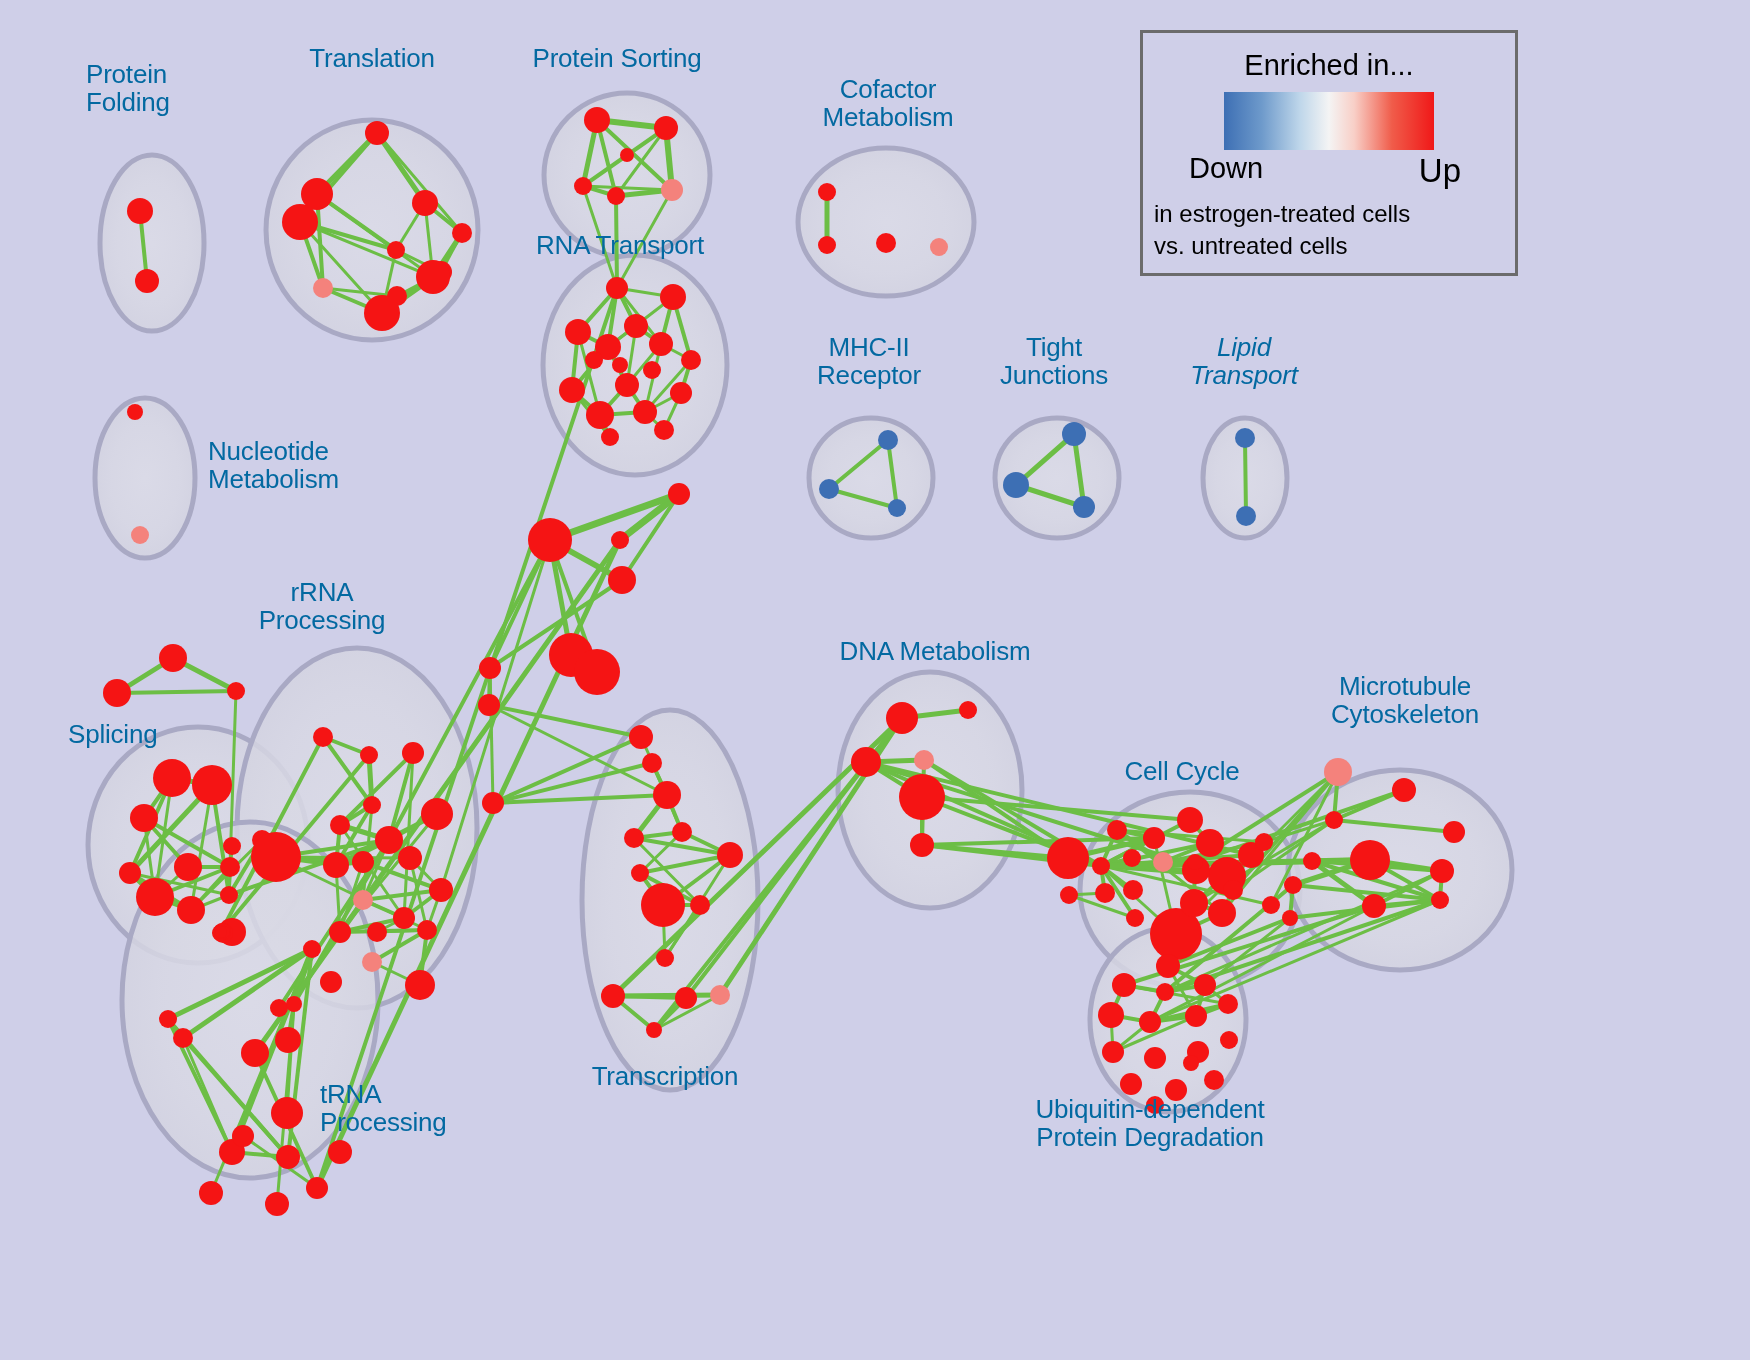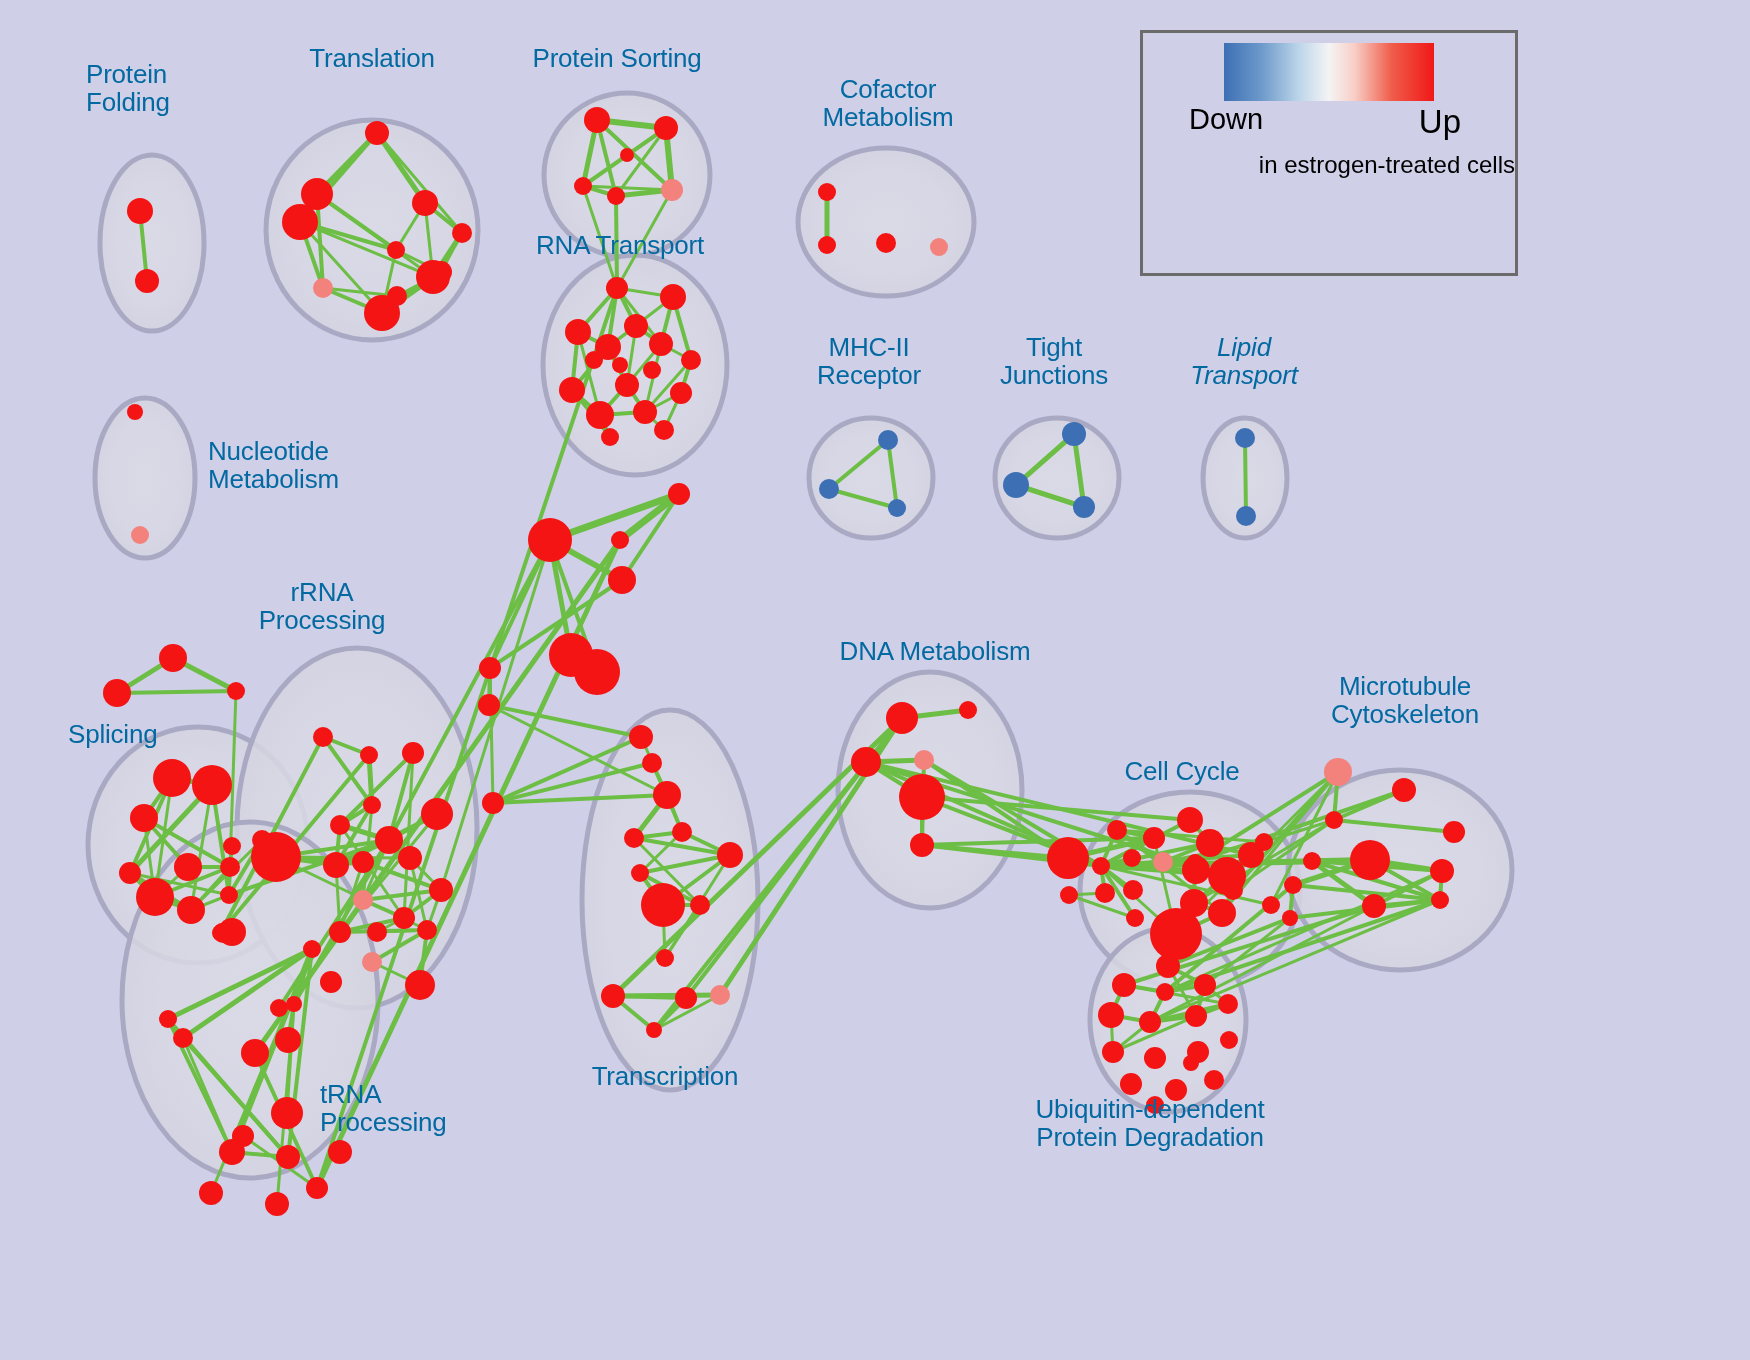--- a/index.html
+++ b/index.html
@@ -38,21 +38,21 @@
     width:210px;height:58px;
     background:linear-gradient(to right,#3d6fb4 0%,#6e9acb 18%,#bed6ea 36%,#f4f4f4 50%,#f8cfc7 62%,#f05c4a 80%,#f01818 100%);
   }
   #legend .lg-ends{
     position:relative;width:300px;margin:2px auto 12px auto;
     height:36px;
   }
   #legend .lg-down{position:absolute;left:10px;top:0;font-size:29px;}
   #legend .lg-up{position:absolute;right:18px;top:0;font-size:33px;}
   #legend .lg-sub{
-    text-align:right;font-size:24px;line-height:1.18;margin-top:4px;color:#000;
+    text-align:left;font-size:24px;line-height:1.18;margin-top:4px;color:#000;padding-left:11px;
   }
 </style>
 </head>
 <body>
 
 <div id="stage">
 
   <svg id="netsvg" viewBox="0 0 1750 1360" xmlns="http://www.w3.org/2000/svg">
     <defs>
       <radialGradient id="cgrad" cx="50%" cy="50%" r="50%">
@@ -595,21 +595,23 @@
       <div class="cluster-label cl-center" style="left: 322px; top: 578px;"><div>rRNA</div><div>Processing</div></div>
       <div class="cluster-label cl-left" style="left: 320px; top: 1080px;"><div>tRNA</div><div>Processing</div></div>
       <div class="cluster-label cl-center" style="left: 665px; top: 1062px;"><div>Transcription</div></div>
       <div class="cluster-label cl-center" style="left: 935px; top: 637px;"><div>DNA Metabolism</div></div>
       <div class="cluster-label cl-center" style="left: 1182px; top: 757px;"><div>Cell Cycle</div></div>
       <div class="cluster-label cl-center" style="left: 1405px; top: 672px;"><div>Microtubule</div><div>Cytoskeleton</div></div>
       <div class="cluster-label cl-center" style="left: 1150px; top: 1095px;"><div>Ubiquitin-dependent</div><div>Protein Degradation</div></div>
     </div>
 
   <div id="legend">
+    <div class="lg-title">Enriched in...</div>
     <div class="lg-bar2"></div>
     <div class="lg-ends">
       <span class="lg-down">Down</span>
       <span class="lg-up">Up</span>
     </div>
     <div class="lg-sub">in estrogen-treated cells</div>
+    <div class="lg-sub">vs. untreated cells</div>
   </div>
 
 </div>
 
 </body></html>

